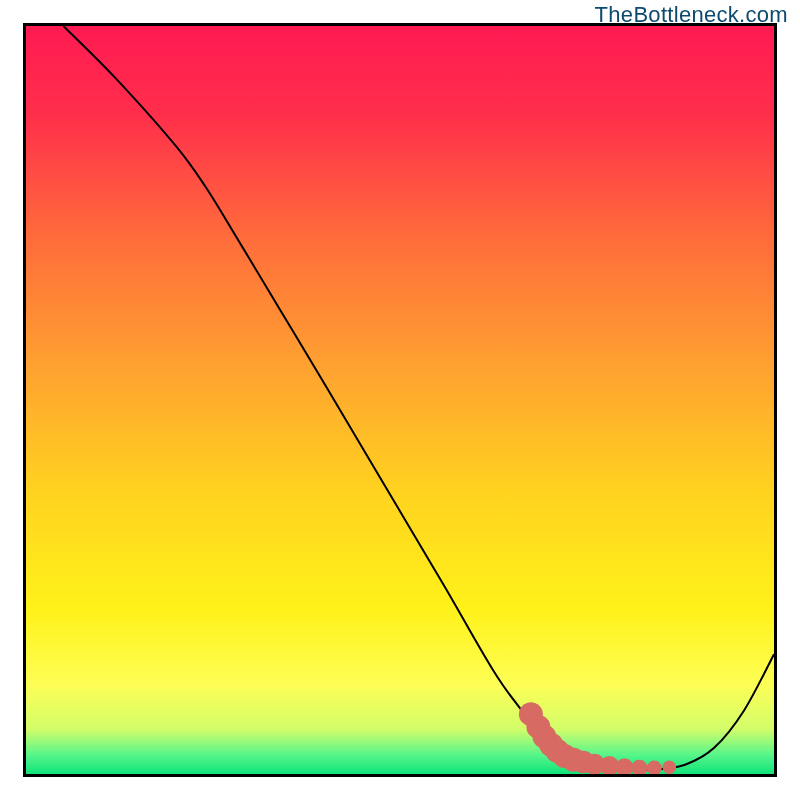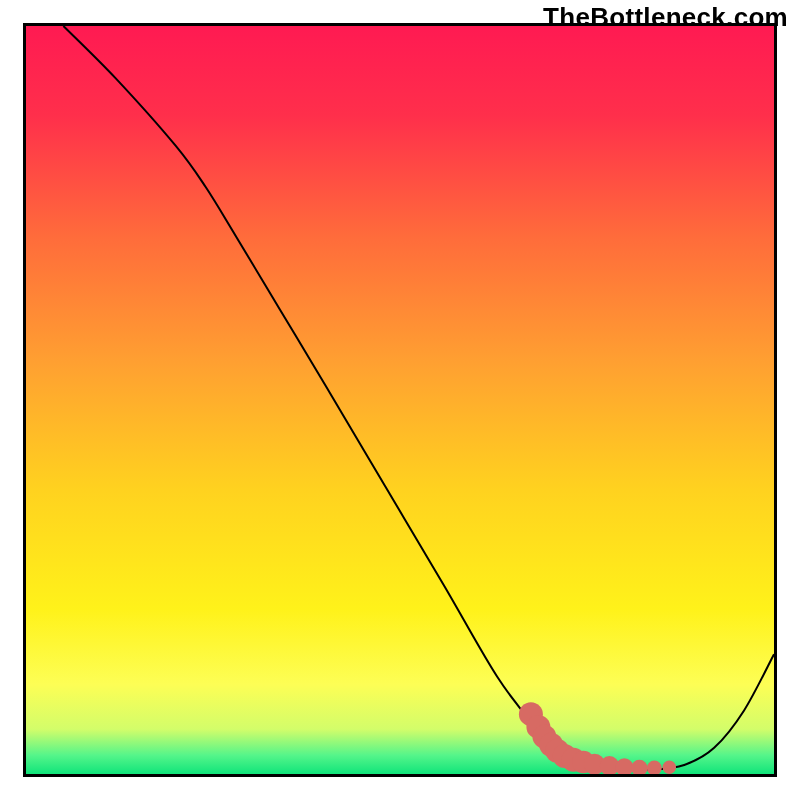--- a/index.html
+++ b/index.html
@@ -13,23 +13,23 @@
   }
   .stage {
     position: relative;
     width: 800px;
     height: 800px;
   }
   .watermark {
     position: absolute;
     top: 2px;
     right: 12px;
-    font-size: 26px;
-    font-weight: 700;
-    color: #000000;
+    font-size: 22px;
+    font-weight: 400;
+    color: #0c4a6e;
     letter-spacing: 0.3px;
   }
   .plot-frame {
     position: absolute;
     left: 23px;
     top: 23px;
     width: 754px;
     height: 754px;
     border: 3px solid #000;
     box-sizing: border-box;

